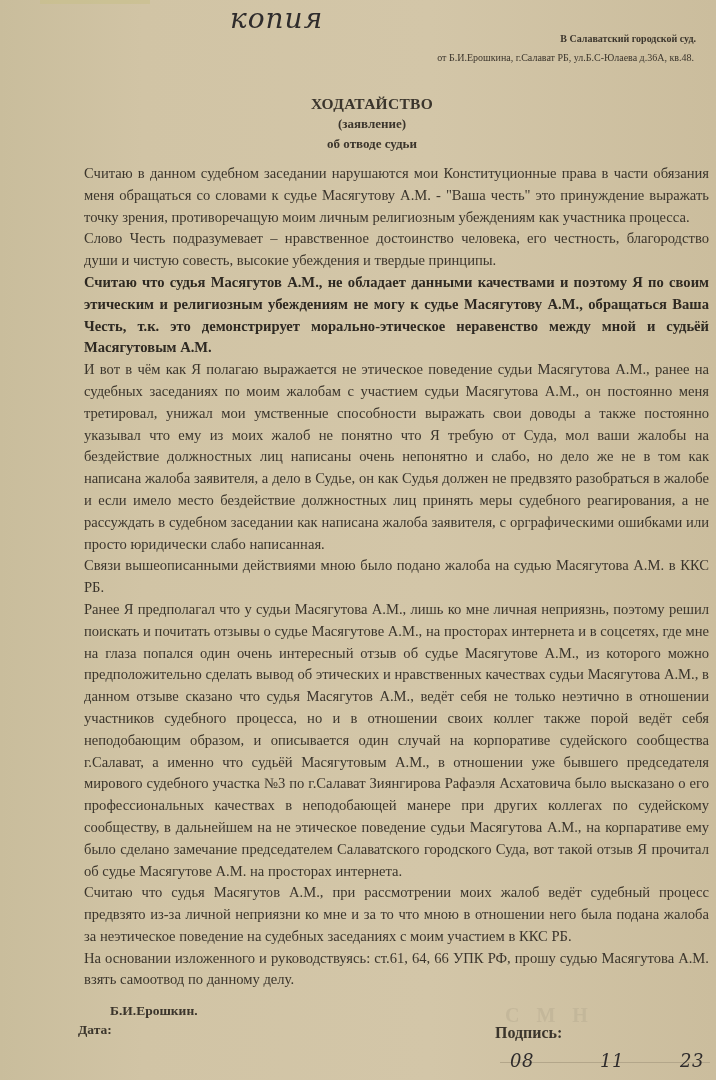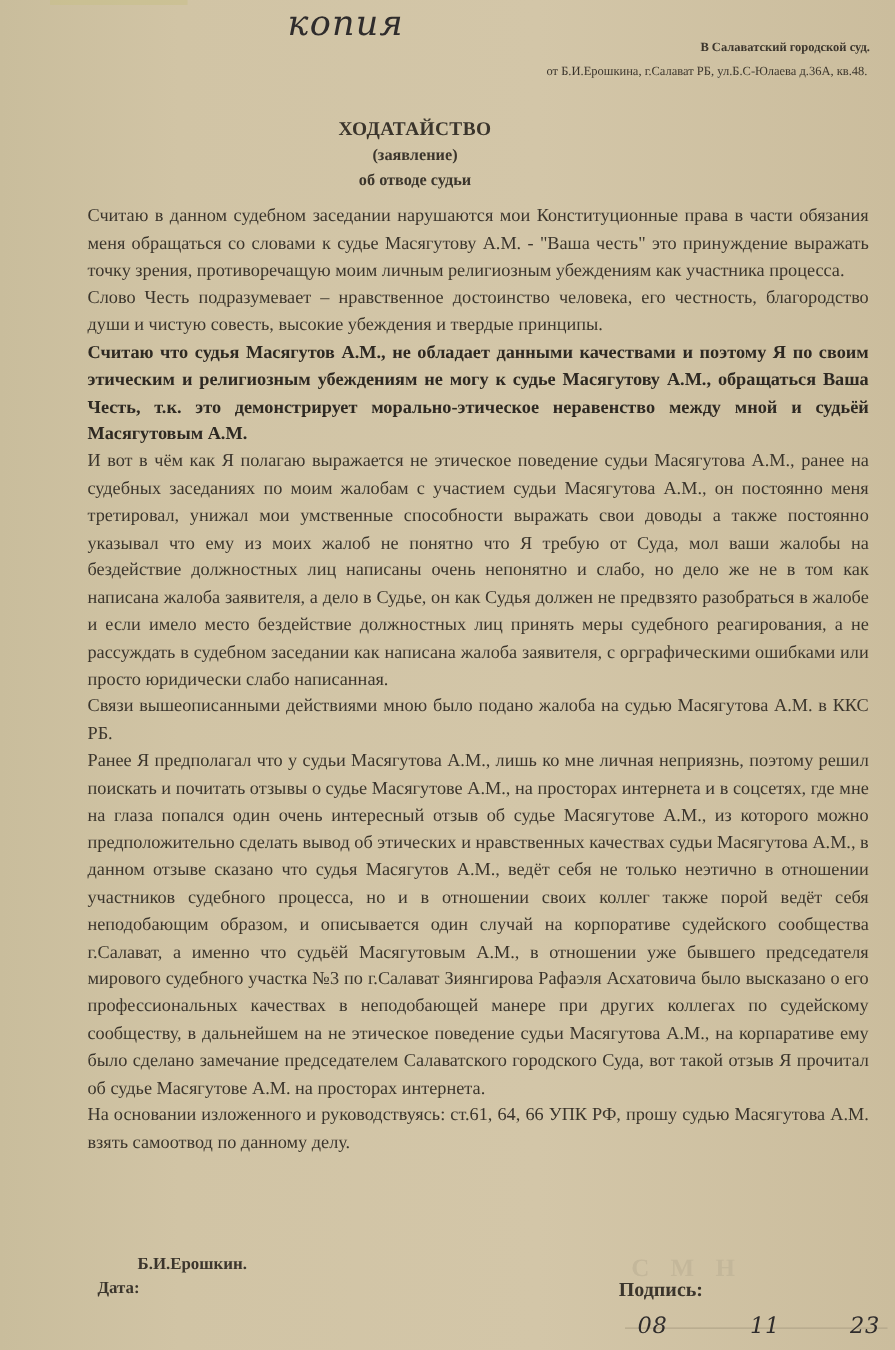--- a/index.html
+++ b/index.html
@@ -17,25 +17,25 @@
   .handwriting {
     position: absolute; font-family: "DejaVu Serif", serif; font-style: italic;
     color: #2f2c2c; letter-spacing: 0.5px;
   }
   .hw-copy { left: 230px; top: 2px; font-size: 28px; letter-spacing: 1px; }
   .addressee {
     position: absolute; right: 20px; text-align: center; font-size: 10px;
   }
   .addr-court { top: 33px; font-weight: bold; }
   .addr-from { top: 52px; right: 22px; }
-  .title-block { position: absolute; left: 0; width: 664px; text-align: center; top: 94px; }
+  .title-block { position: absolute; left: 0; width: 664px; text-align: center; top: 94px; padding-left: 40px; }
   .title-main { font-weight: bold; font-size: 15.5px; letter-spacing: 0.3px; line-height: 20px; }
   .title-sub { font-weight: bold; font-size: 13px; line-height: 20px; }
   .body-text {
-    position: absolute; left: 70px; top: 163px; width: 625px;
+    position: absolute; left: 84px; top: 163px; width: 625px;
     font-size: 14.6px; line-height: 21.8px; text-align: justify;
   }
   .body-text p { margin: 0; }
   .body-text p.bold { font-weight: bold; color: #2e2922; }
   .sign-name { position: absolute; left: 78px; top: 1003px; font-weight: bold; font-size: 13.5px; margin-left: 32px; }
   .sign-date { position: absolute; left: 78px; top: 1022px; font-weight: bold; font-size: 13.5px; }
   .sign-label { position: absolute; left: 495px; top: 1024px; font-weight: bold; font-size: 16px; }
   .stamp-ghost { position: absolute; left: 505px; top: 1004px; font-size: 20px; color: #bfb397; letter-spacing: 6px; opacity: .7; font-weight: bold; }
   .hw-date { top: 1050px; font-size: 18px; }
   .hw-d { left: 510px; }
@@ -59,20 +59,21 @@
   <div class="title-sub">об отводе судьи</div>
 </div>
 
 <div class="body-text">
   <p>Считаю в данном судебном заседании нарушаются мои Конституционные права в части обязания меня обращаться со словами к судье Масягутову А.М. - "Ваша честь" это принуждение выражать точку зрения, противоречащую моим личным религиозным убеждениям как участника процесса.</p>
   <p>Слово Честь подразумевает – нравственное достоинство человека, его честность, благородство души и чистую совесть, высокие убеждения и твердые принципы.</p>
   <p class="bold">Считаю что судья Масягутов А.М., не обладает данными качествами и поэтому Я по своим этическим и религиозным убеждениям не могу к судье Масягутову А.М., обращаться Ваша Честь, т.к. это демонстрирует морально-этическое неравенство между мной и судьёй Масягутовым А.М.</p>
   <p>И вот в чём как Я полагаю выражается не этическое поведение судьи Масягутова А.М., ранее на судебных заседаниях по моим жалобам с участием судьи Масягутова А.М., он постоянно меня третировал, унижал мои умственные способности выражать свои доводы а также постоянно указывал что ему из моих жалоб не понятно что Я требую от Суда, мол ваши жалобы на бездействие должностных лиц написаны очень непонятно и слабо, но дело же не в том как написана жалоба заявителя, а дело в Судье, он как Судья должен не предвзято разобраться в жалобе и если имело место бездействие должностных лиц принять меры судебного реагирования, а не рассуждать в судебном заседании как написана жалоба заявителя, с орграфическими ошибками или просто юридически слабо написанная.</p>
   <p>Связи вышеописанными действиями мною было подано жалоба на судью Масягутова А.М. в ККС РБ.</p>
   <p>Ранее Я предполагал что у судьи Масягутова А.М., лишь ко мне личная неприязнь, поэтому решил поискать и почитать отзывы о судье Масягутове А.М., на просторах интернета и в соцсетях, где мне на глаза попался один очень интересный отзыв об судье Масягутове А.М., из которого можно предположительно сделать вывод об этических и нравственных качествах судьи Масягутова А.М., в данном отзыве сказано что судья Масягутов А.М., ведёт себя не только неэтично в отношении участников судебного процесса, но и в отношении своих коллег также порой ведёт себя неподобающим образом, и описывается один случай на корпоративе судейского сообщества г.Салават, а именно что судьёй Масягутовым А.М., в отношении уже бывшего председателя мирового судебного участка №3 по г.Салават Зиянгирова Рафаэля Асхатовича было высказано о его профессиональных качествах в неподобающей манере при других коллегах по судейскому сообществу, в дальнейшем на не этическое поведение судьи Масягутова А.М., на корпаративе ему было сделано замечание председателем Салаватского городского Суда, вот такой отзыв Я прочитал об судье Масягутове А.М. на просторах интернета.</p>
+  <p>Считаю что судья Масягутов А.М., при рассмотрении моих жалоб ведёт судебный процесс предвзято из-за личной неприязни ко мне и за то что мною в отношении него была подана жалоба за неэтическое поведение на судебных заседаниях с моим участием в ККС РБ.</p>
   <p>На основании изложенного и руководствуясь: ст.61, 64, 66 УПК РФ, прошу судью Масягутова А.М. взять самоотвод по данному делу.</p>
 </div>
 
 <div class="stamp-ghost">С М Н</div>
 <div class="sign-name">Б.И.Ерошкин.</div>
 <div class="sign-date">Дата:</div>
 <div class="sign-label">Подпись:</div>
 <div class="sig-line"></div>
 <div class="handwriting hw-date hw-d">08</div>
 <div class="handwriting hw-date hw-m">11</div>

